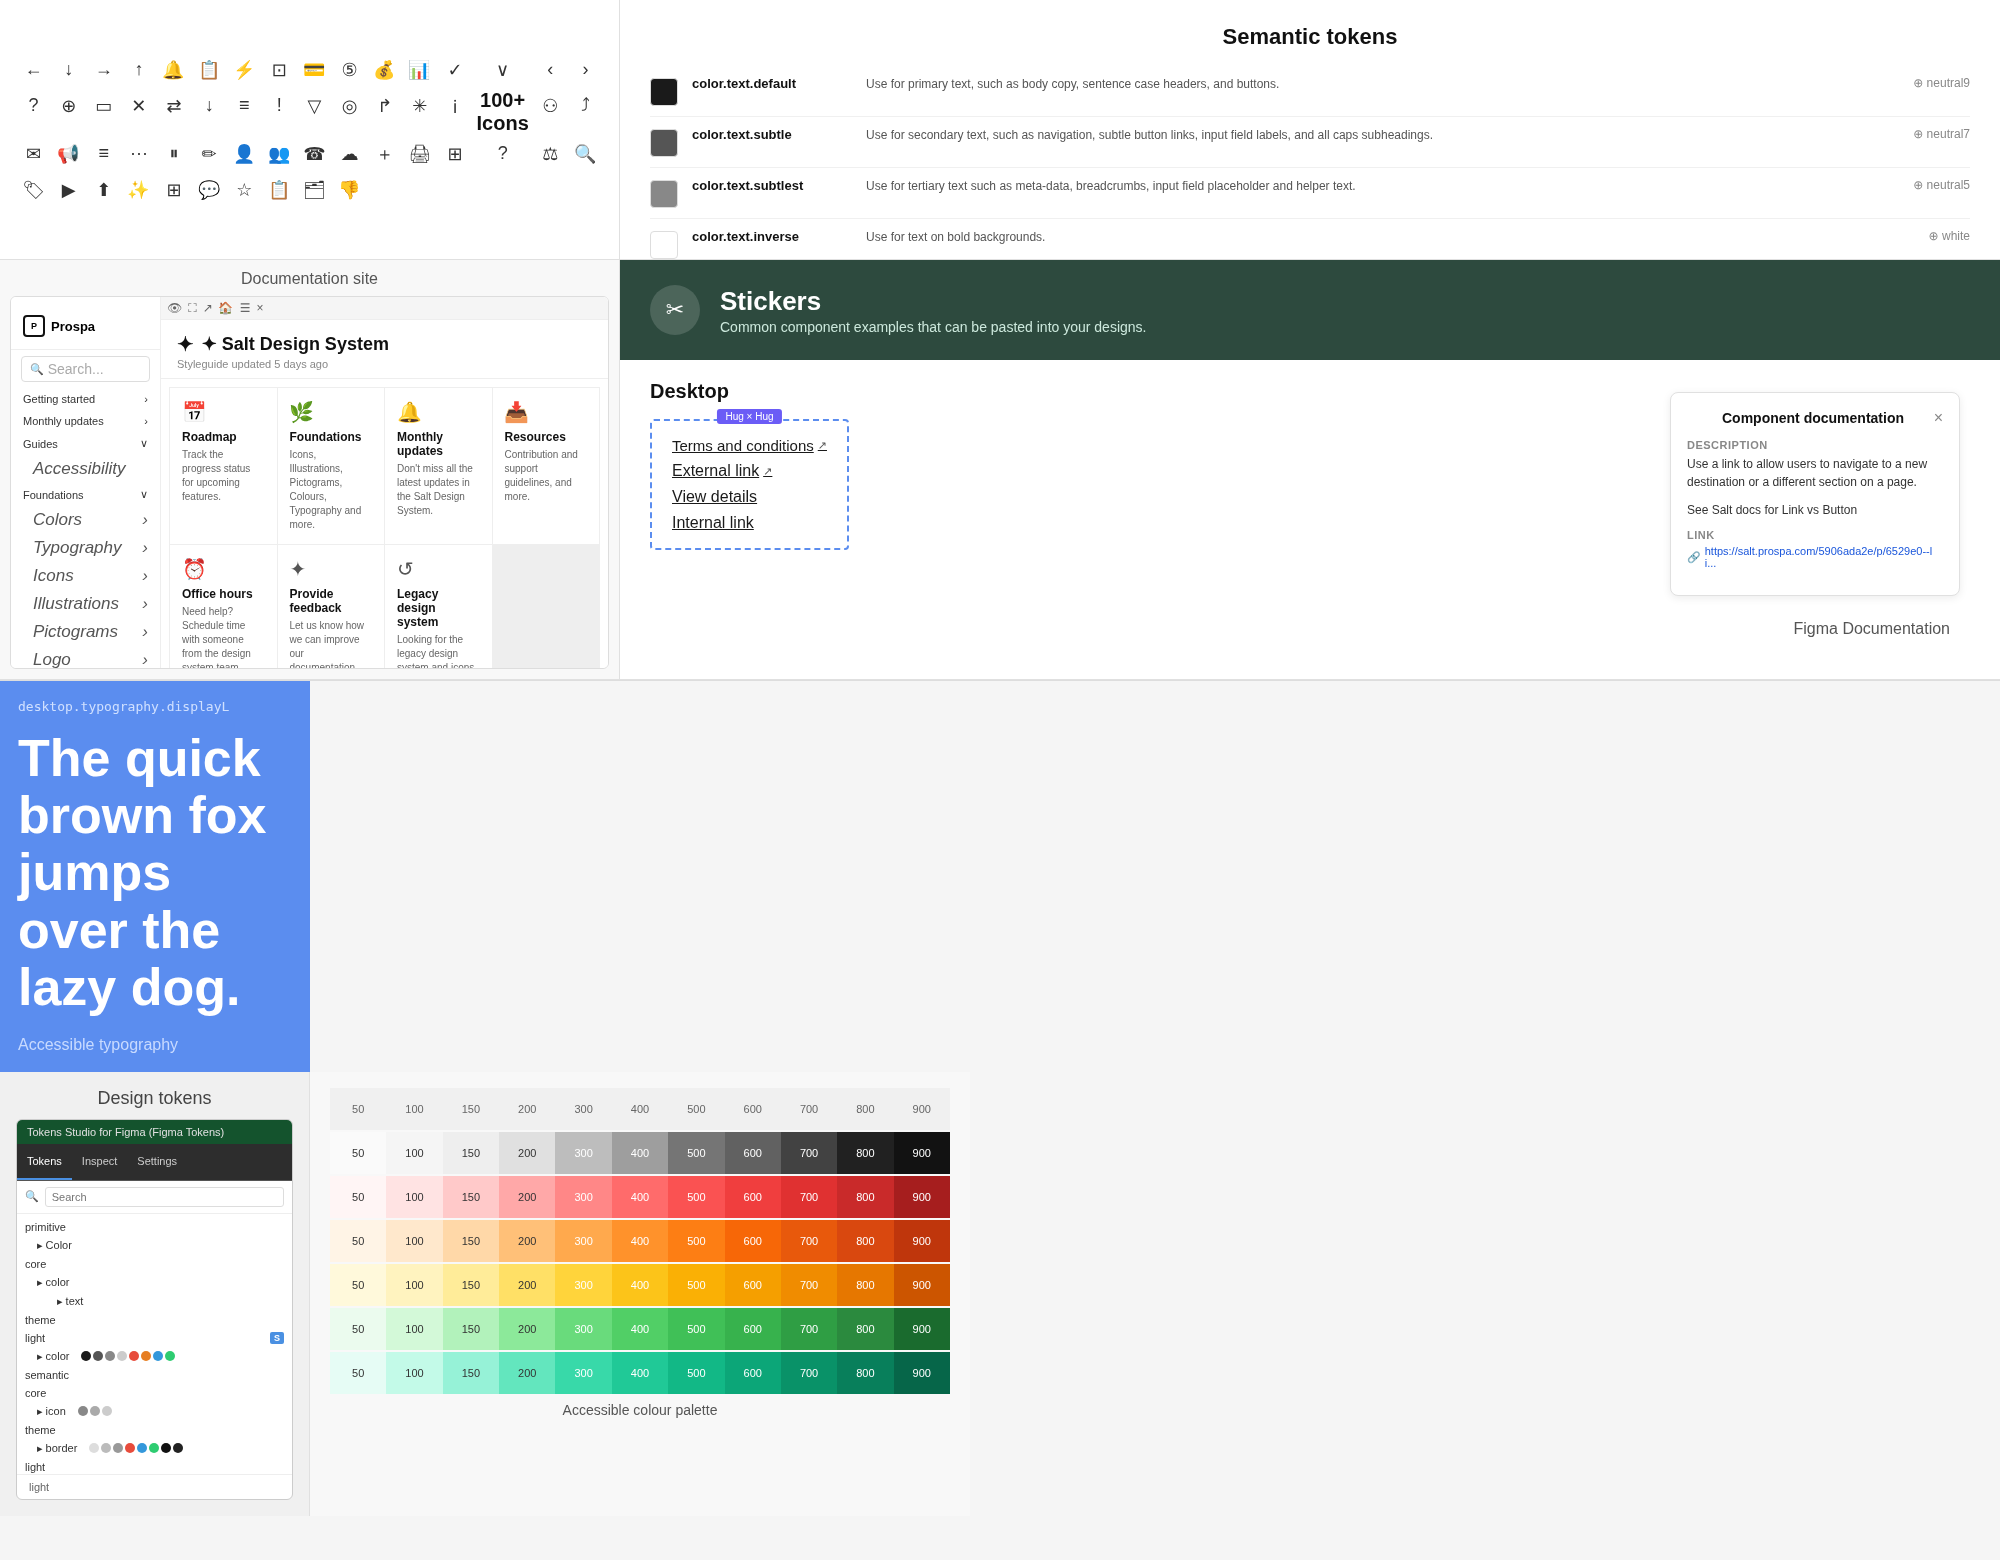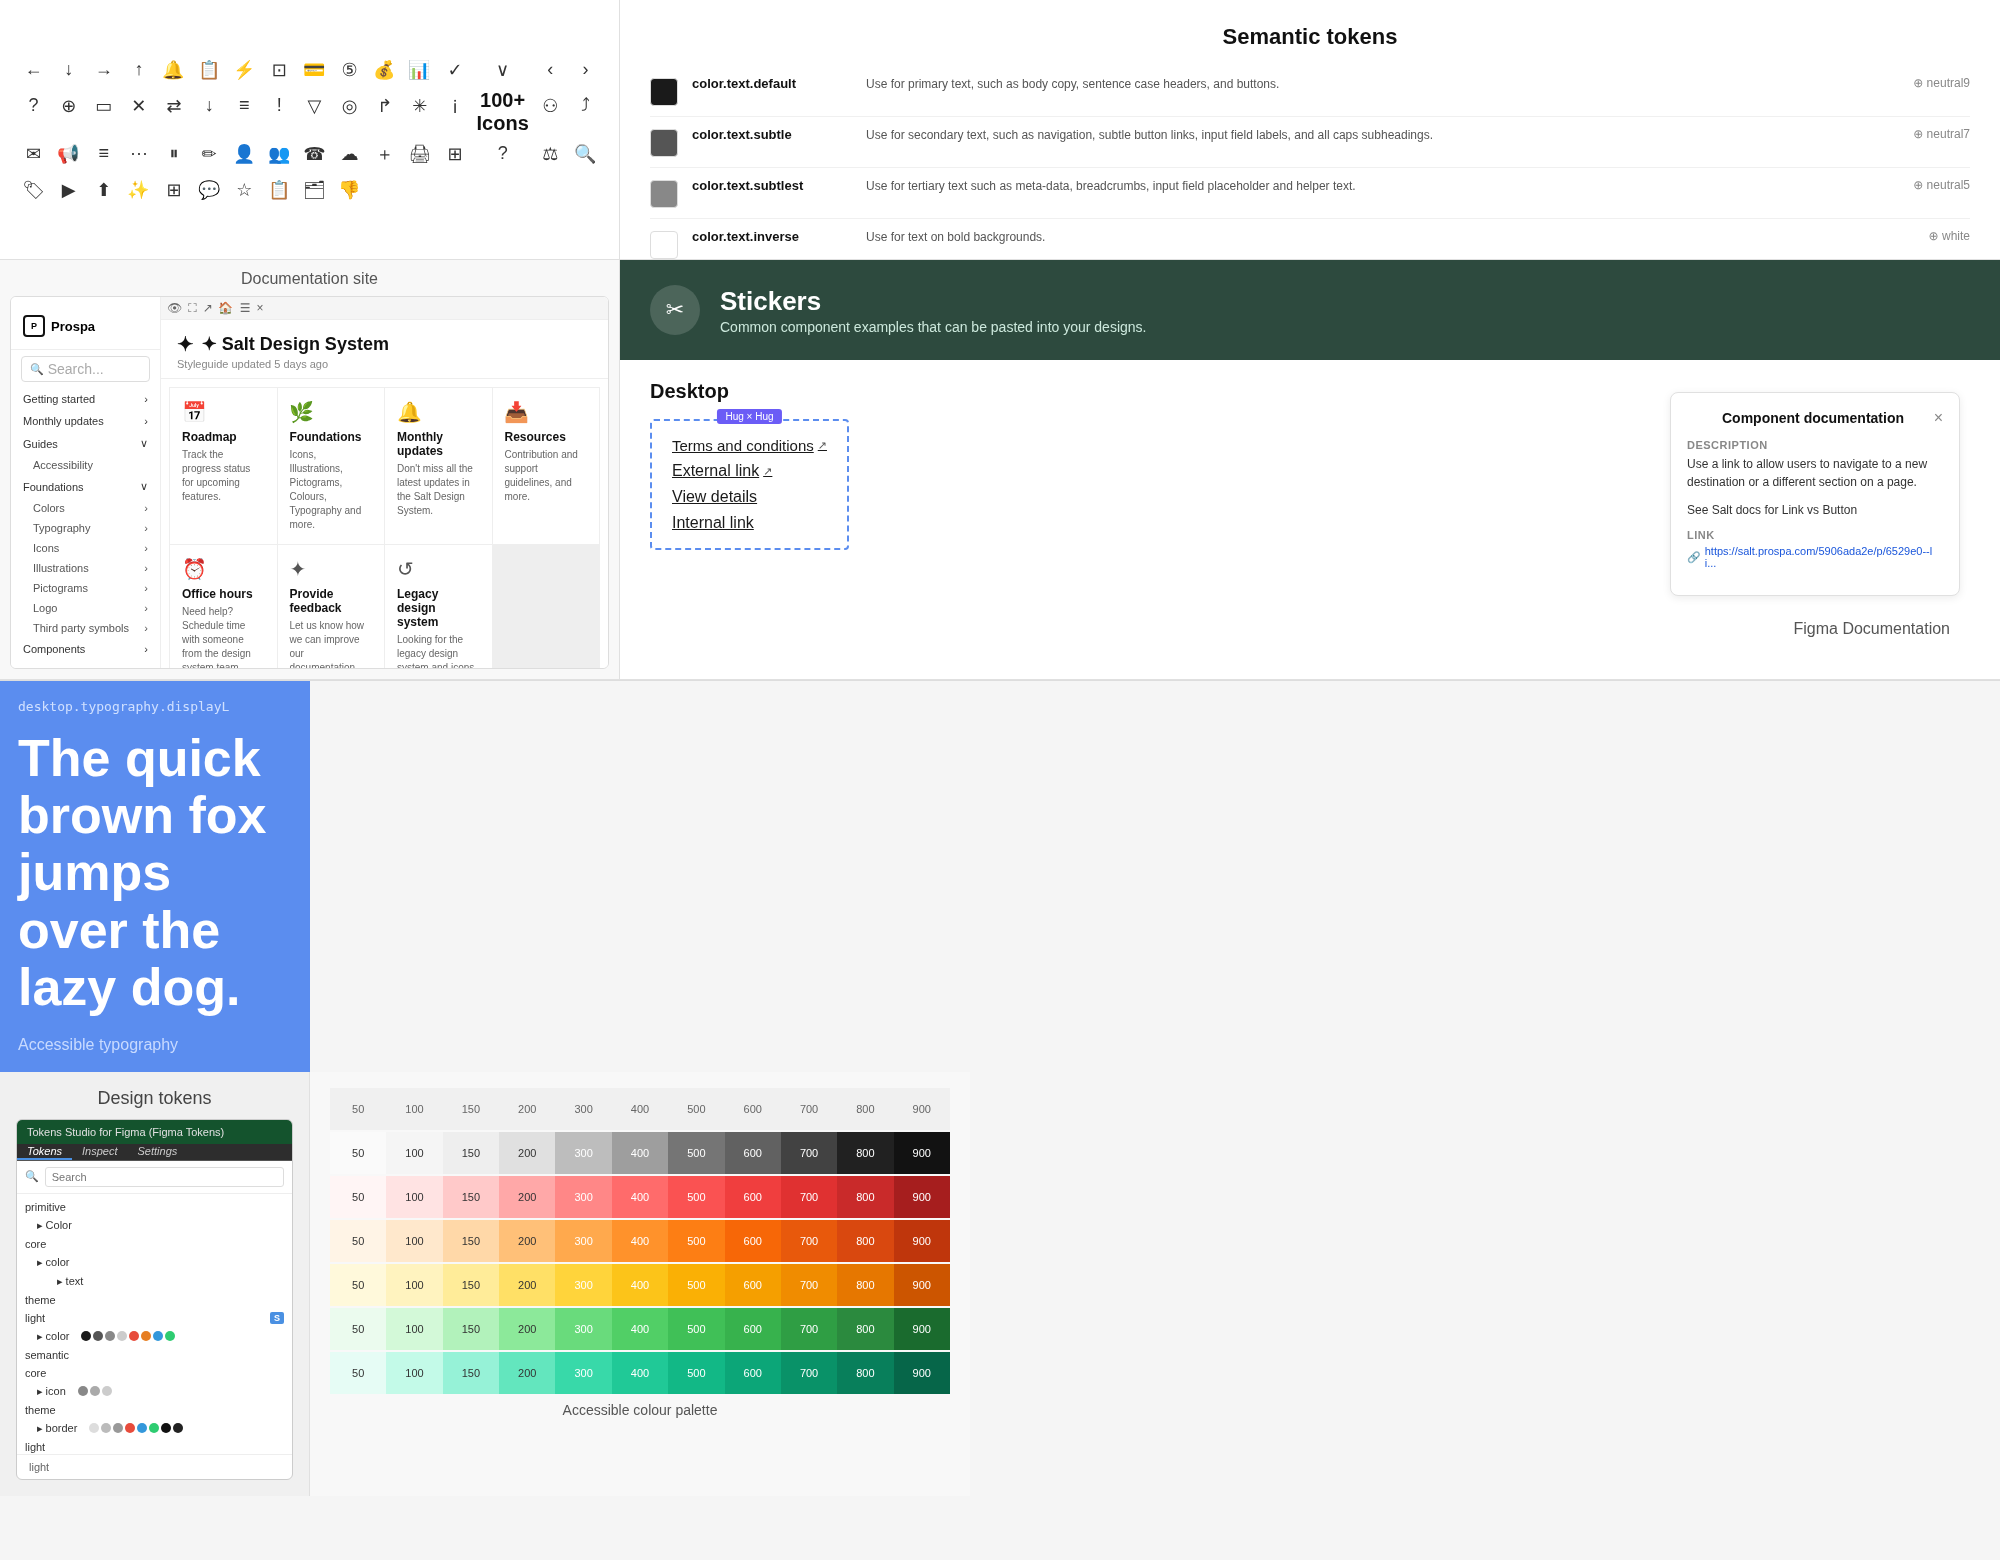--- a/index.html
+++ b/index.html
@@ -168,22 +168,23 @@
       padding: 5px 12px;
       font-size: 11px;
       color: #333;
       display: flex;
       align-items: center;
       justify-content: space-between;
       cursor: pointer;
     }
     .sidebar-nav-indent {
       padding: 4px 12px 4px 22px;
-      font-size: 11px;
+      font-size: 17px;
       color: #555;
+      font-style: italic;
     }
     .docs-main {
       flex: 1;
       overflow: hidden;
       background: #fff;
     }
     .docs-header {
       padding: 12px 16px 8px;
       border-bottom: 1px solid #eee;
     }
@@ -398,25 +399,24 @@
       color: #e0e0e0;
       padding: 6px 10px;
       font-size: 11px;
     }
     .tokens-app-tabs {
       display: flex;
       background: #2d2d2d;
       border-bottom: 1px solid #555;
     }
     .tokens-tab {
-      padding: 1px 10px;
+      padding: 11px 10px;
       font-size: 11px;
       color: #ccc;
       cursor: pointer;
-      font-style: italic;
     }
     .tokens-tab.active { color: #fff; border-bottom: 2px solid #4a90e2; }
     .tokens-search {
       padding: 6px 8px;
       border-bottom: 1px solid #eee;
       display: flex;
       align-items: center;
       gap: 6px;
     }
     .tokens-search input {

